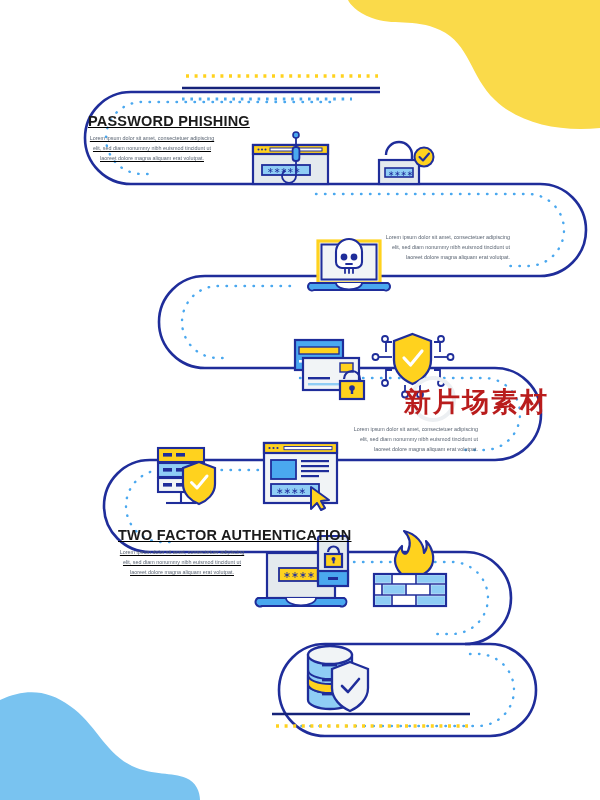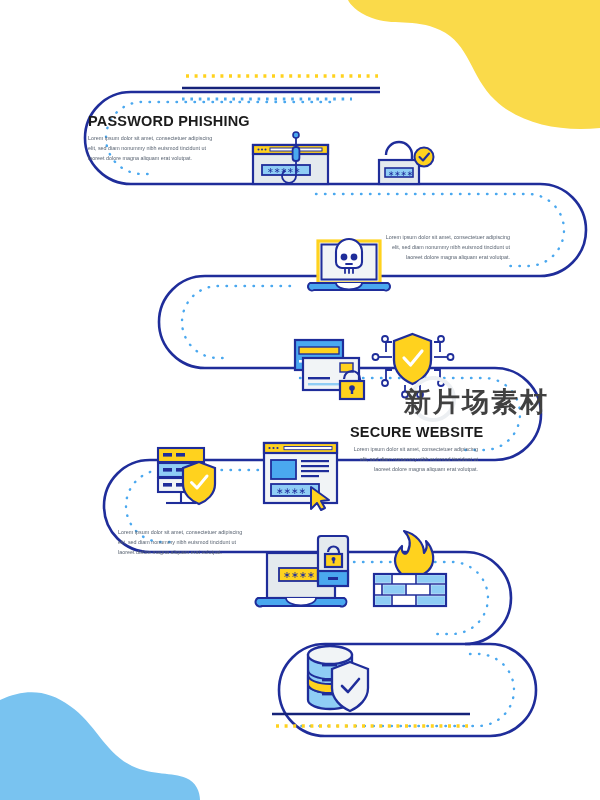--- a/index.html
+++ b/index.html
@@ -23,29 +23,29 @@
     line-height:1.05;
     white-space:nowrap;
   }
   .body{
     font-size:5.4px;
     line-height:1.82;
     color:#5a6472;
     margin:0;
     width:128px;
   }
-  .align-left{text-align:left;}
+  .align-left{text-align:center;text-decoration:underline;}
   .align-right{text-align:right;}
   .align-right .body{margin-left:auto;}
 
   .watermark{
     position:absolute;
     left:404px;top:378px;
     width:190px;height:48px;
-    color:#404040;
+    color:#b91c1c;
     font-size:27px;
     font-weight:bold;
     letter-spacing:2px;
     line-height:48px;
     white-space:nowrap;
     user-select:none;
   }
   .wm-ring{
     position:absolute;left:410px;top:376px;
     width:46px;height:46px;border-radius:50%;
@@ -285,22 +285,22 @@
     <h2 class="title">PASSWORD PHISHING</h2>
     <p class="body">Lorem ipsum dolor sit amet, consectetuer adipiscing elit, sed diam nonummy nibh euismod tincidunt ut laoreet dolore magna aliquam erat volutpat.</p>
   </div>
 
   <div class="block align-right" style="left:382px;top:233px;width:128px;">
     <p class="body">Lorem ipsum dolor sit amet, consectetuer adipiscing elit, sed diam nonummy nibh euismod tincidunt ut laoreet dolore magna aliquam erat volutpat.</p>
   </div>
 
 
   <div class="block align-right" style="left:350px;top:425px;width:128px;">
-    <h2 class="title">SECURE WEBSITE</h2>
     <p class="body">Lorem ipsum dolor sit amet, consectetuer adipiscing elit, sed diam nonummy nibh euismod tincidunt ut laoreet dolore magna aliquam erat volutpat.</p>
   </div>
 
   <div class="block align-left" style="left:118px;top:528px;">
+    <h2 class="title">TWO FACTOR AUTHENTICATION</h2>
     <p class="body">Lorem ipsum dolor sit amet, consectetuer adipiscing elit, sed diam nonummy nibh euismod tincidunt ut laoreet dolore magna aliquam erat volutpat.</p>
   </div>
 
 
 </div>
 
 </body></html>

